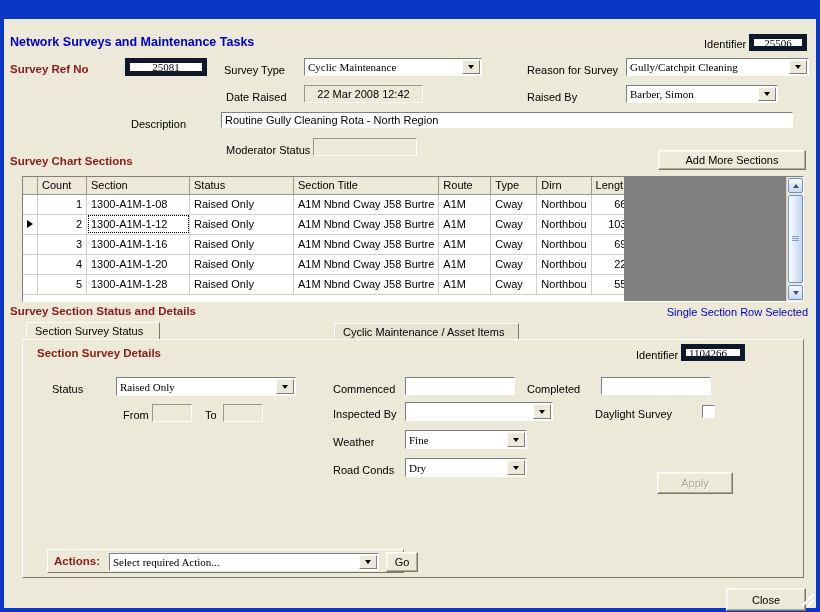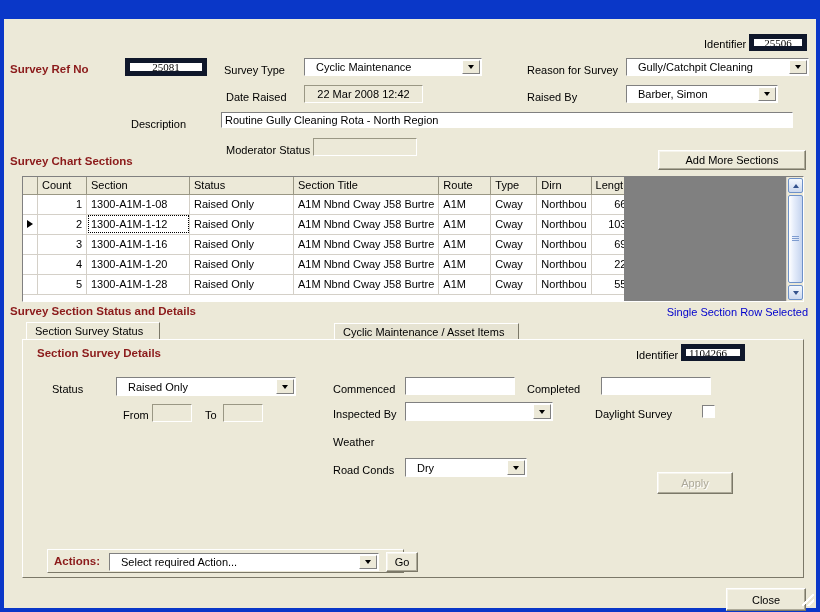--- a/index.html
+++ b/index.html
@@ -59,23 +59,24 @@
     border-color:#9a9784 #ffffff #ffffff #9a9784;
   }
   .field.center{justify-content:center;}
   .combo{
     background:#ffffff;
     border:1px solid;
     border-color:#808080 #ffffff #ffffff #808080;
     box-sizing:border-box;
     display:flex;align-items:center;
     font-size:11px;color:#000;
-    padding-left:11px;
+    padding-left:3px;
     overflow:hidden;white-space:nowrap;
     position:relative;
+    font-family:Liberation Serif, serif;
   }
   .combo .arrow{
     position:absolute;right:1px;top:1px;bottom:1px;width:16px;
     background:#ece9d8;
     border:1px solid;
     border-color:#ffffff #808080 #808080 #ffffff;
     display:flex;align-items:center;justify-content:center;
   }
   .combo .arrow:after{
     content:"";
@@ -211,20 +212,21 @@
   }
 </style>
 </head>
 <body>
 
 <div class="window">
 
 
   <div class="client">
 
+    <div class="blue-hdr" style="position:absolute;left:6px;top:16px;">Network Surveys and Maintenance Tasks</div>
     <div class="lbl" style="position:absolute;left:700px;top:19px;">Identifier</div>
     <div class="field flat center" style="position:absolute;left:745px;top:15px;width:58px;height:17px;">25506</div>
 
     <div class="hdr" style="position:absolute;left:6px;top:44px;">Survey Ref No</div>
     <div class="field flat center" style="position:absolute;left:121px;top:39px;width:82px;height:18px;">25081</div>
 
     <div class="lbl" style="position:absolute;left:220px;top:45px;">Survey Type</div>
     <div class="combo" style="position:absolute;left:300px;top:39px;width:178px;height:18px;">
       <span>Cyclic Maintenance</span>
       <span class="arrow"></span>
@@ -392,20 +394,24 @@
 
       <div class="lbl" style="position:absolute;left:310px;top:68px;">Inspected By</div>
       <div class="combo" style="position:absolute;left:382px;top:62px;width:148px;height:19px;">
         <span></span>
         <span class="arrow"></span>
       </div>
       <div class="lbl" style="position:absolute;left:572px;top:68px;">Daylight Survey</div>
       <div class="checkbox" style="position:absolute;left:679px;top:65px;"></div>
 
       <div class="lbl" style="position:absolute;left:310px;top:96px;">Weather</div>
+      <div class="combo" style="position:absolute;left:382px;top:90px;width:122px;height:19px;">
+        <span>Fine</span>
+        <span class="arrow"></span>
+      </div>
 
       <div class="lbl" style="position:absolute;left:310px;top:124px;">Road Conds</div>
       <div class="combo" style="position:absolute;left:382px;top:118px;width:122px;height:19px;">
         <span>Dry</span>
         <span class="arrow"></span>
       </div>
 
       <div class="btn disabled" style="position:absolute;left:634px;top:132px;width:76px;height:22px;">Apply</div>
 
       <div class="actions-box">

